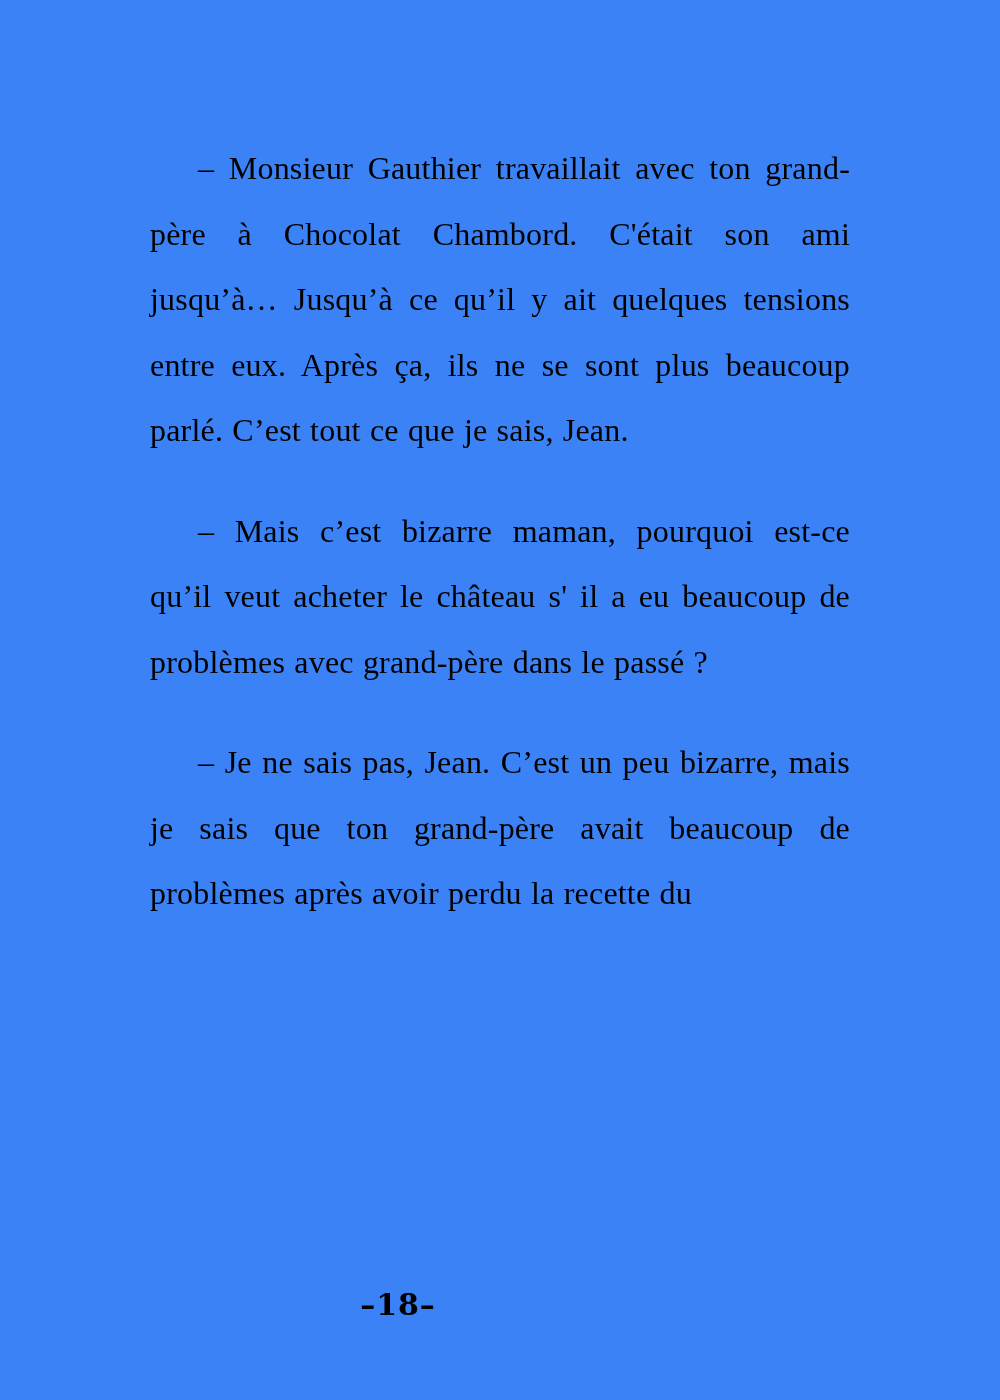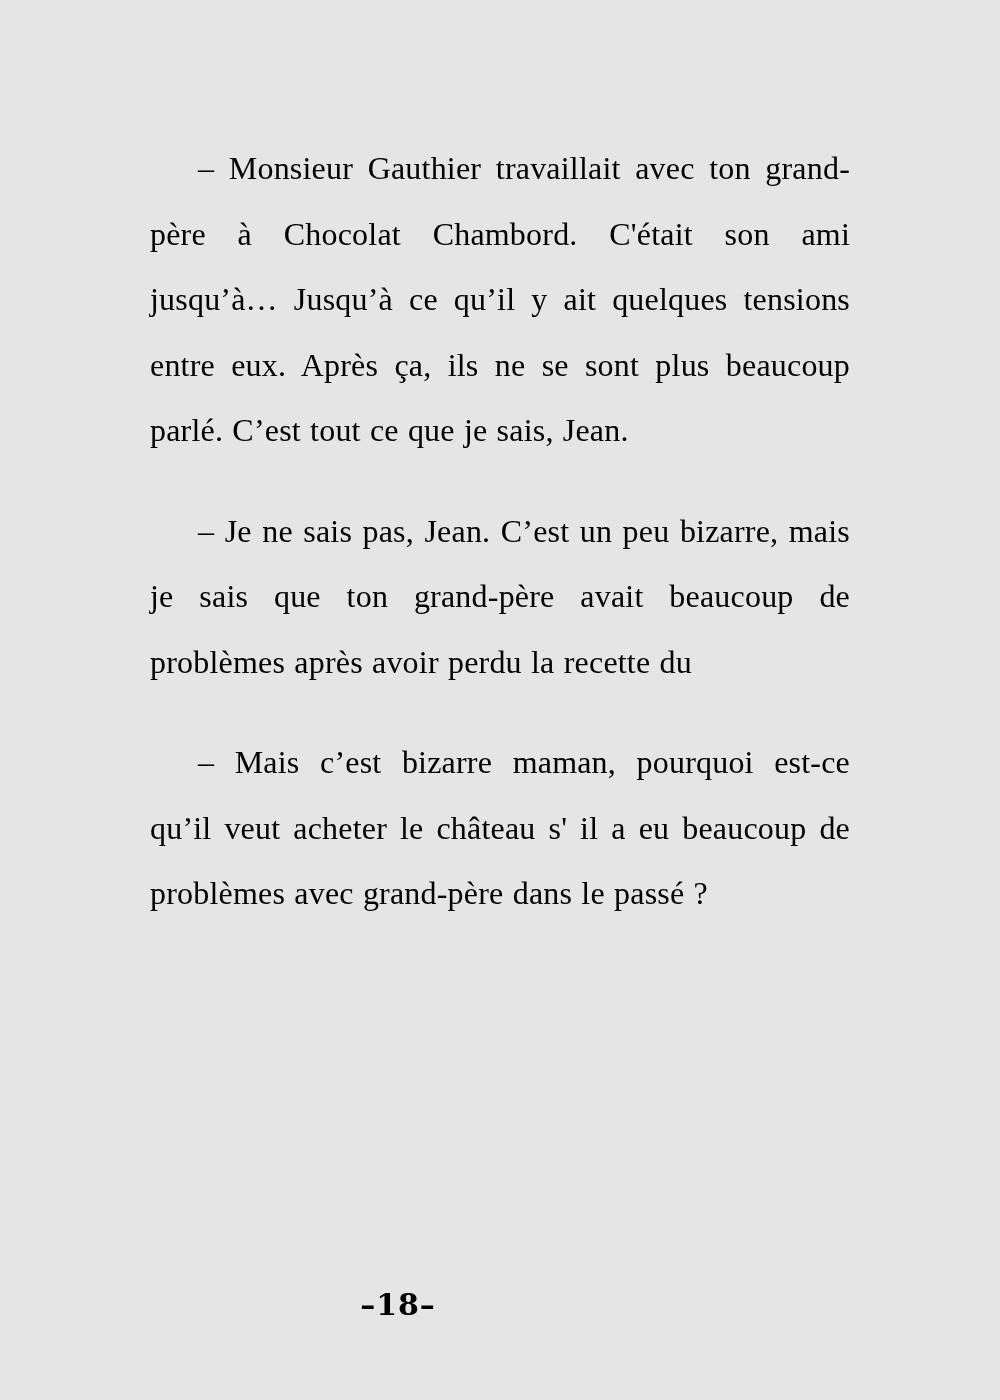--- a/index.html
+++ b/index.html
@@ -14,21 +14,21 @@
       overflow: hidden;
       font-family: "Liberation Serif", serif;
       color: #000000;
       position: relative;
     }
     .book-page {
       box-sizing: border-box;
       width: 1000px;
       height: 1400px;
       padding: 136px 150px 0 150px;
-      background: #e5e5e5;
+      background: #3b82f6;
     }
     .text-block {
       width: 700px;
     }
     p.para {
       font-size: 32px;
       line-height: 65.5px;
       text-align: justify;
       text-indent: 48px;
       margin: 0 0 35px 0;
@@ -46,18 +46,18 @@
       font-size: 30px;
       letter-spacing: 1px;
     }
   </style>
 </head>
 <body>
 
 <div class="book-page">
   <div class="text-block">
     <p class="para">– Monsieur Gauthier travaillait avec ton grand-père à Chocolat Chambord. C'était son ami jusqu’à… Jusqu’à ce qu’il y ait quelques tensions entre eux. Après ça, ils ne se sont plus beaucoup parlé. C’est tout ce que je sais, Jean.</p>
+    <p class="para">– Mais c’est bizarre maman, pourquoi est-ce qu’il veut acheter le château s' il a eu beaucoup de problèmes avec grand-père dans le passé ?</p>
     <p class="para">– Je ne sais pas, Jean. C’est un peu bizarre, mais je sais que ton grand-père avait beaucoup de problèmes après avoir perdu la recette du</p>
-    <p class="para">– Mais c’est bizarre maman, pourquoi est-ce qu’il veut acheter le château s' il a eu beaucoup de problèmes avec grand-père dans le passé ?</p>
   </div>
 
   <div class="folio">–18–</div>
 </div>
 
 </body></html>

